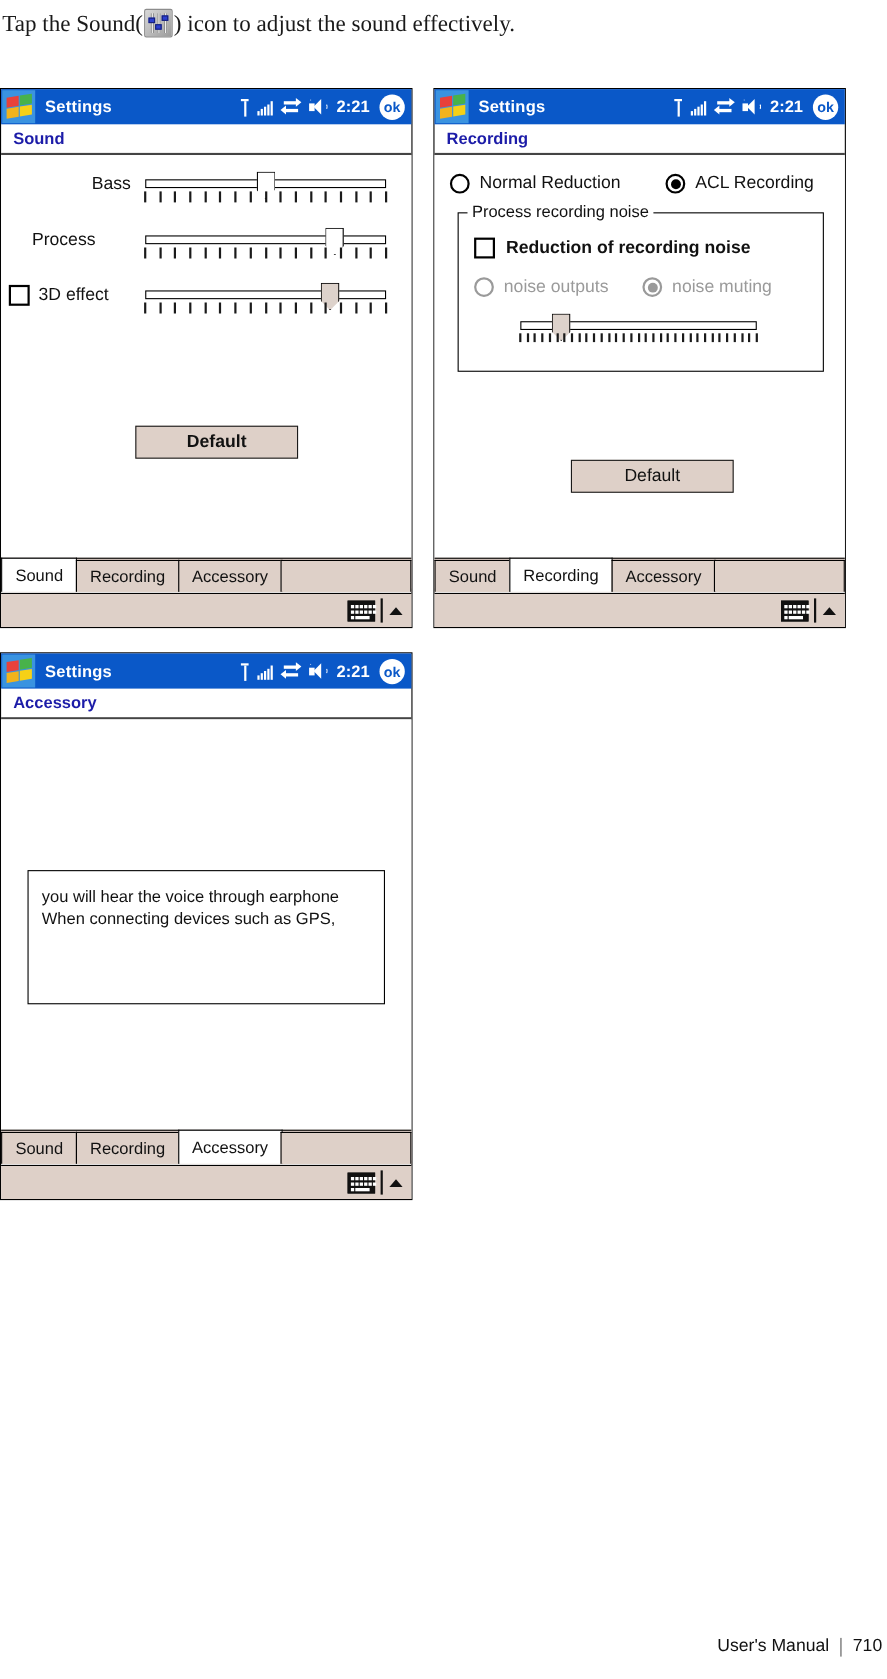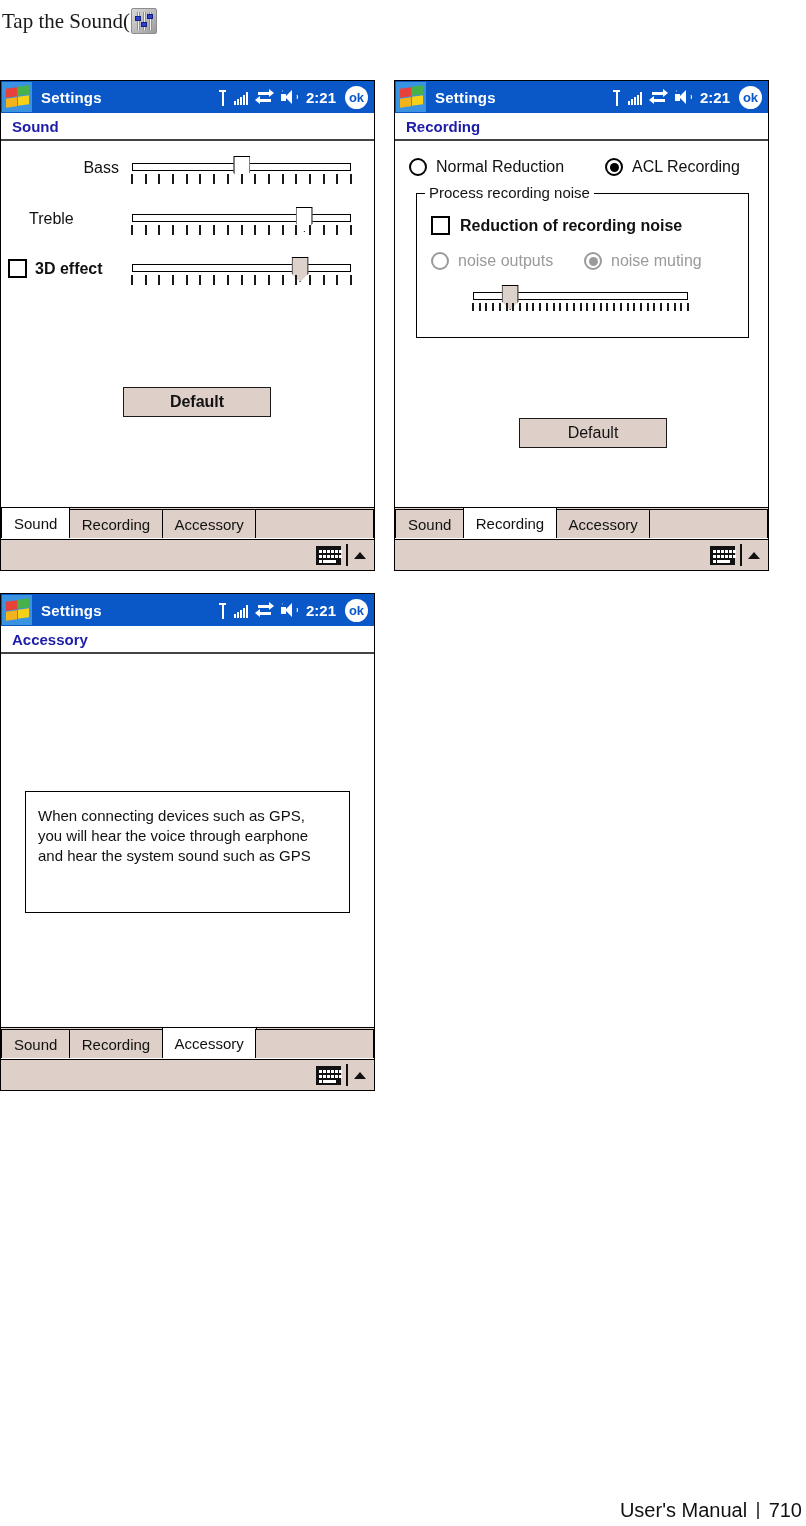--- a/index.html
+++ b/index.html
@@ -213,34 +213,35 @@
     position:absolute; background:#fff; height:3px; width:3px;
   }
   .sip-sep { width:1.6px; height:22px; background:#111; margin-right:6px; }
   .sip-arrow {
     width:0;height:0;border-left:6px solid transparent;border-right:6px solid transparent;
     border-bottom:7px solid #111; margin-right:8px;
   }
 
   
   .footer {
-    position:absolute; right:4px; bottom:4px;
+    position:absolute; right:4px; bottom:20px;
     display:flex; align-items:center; gap:10px;
-    font-size:20px; color:#111;
+    font-size:16px; color:#111;
   }
   .footer .bar { width:1.5px; height:17px; background:#555; }
 </style>
 </head>
 <body>
 
 <div class="intro">
   <span>Tap the Sound(</span>
   <span class="mixer-icon">
     <i></i><i></i><i></i><b></b><b></b><b></b>
   </span>
+  <span>) icon to adjust the sound effectively.</span>
 </div>
 
 <div class="pda p1">
 
   <div class="titlebar">
     <div class="winflag">
       <u></u>
         <u></u>
         <u></u>
         <u></u>
@@ -298,21 +299,21 @@
           <b style="left: calc(68.75% - 1px);"></b>
           <b style="left: calc(75% - 1px);"></b>
           <b style="left: calc(81.25% - 1px);"></b>
           <b style="left: calc(87.5% - 1px);"></b>
           <b style="left: calc(93.75% - 1px);"></b>
           <b style="left: calc(100% - 1px);"></b>
         </div>
     </div>
 
     <div style="position:absolute; left:28px; top:69px; width:100px;">
-      <div class="slabel">Treble</div>
+      <div class="slabel">Process</div>
     </div>
     <div class="sliderwrap" style="position:absolute; left:131px; top:73px; width:219px;">
       <div class="track">
         <div class="thumb" style="left:79%;"></div>
       </div>
       <div class="ticks">
           <b style="left: calc(0% - 1px);"></b>
           <b style="left: calc(6.25% - 1px);"></b>
           <b style="left: calc(12.5% - 1px);"></b>
           <b style="left: calc(18.75% - 1px);"></b>
@@ -325,21 +326,21 @@
           <b style="left: calc(62.5% - 1px);"></b>
           <b style="left: calc(68.75% - 1px);"></b>
           <b style="left: calc(75% - 1px);"></b>
           <b style="left: calc(81.25% - 1px);"></b>
           <b style="left: calc(87.5% - 1px);"></b>
           <b style="left: calc(93.75% - 1px);"></b>
           <b style="left: calc(100% - 1px);"></b>
         </div>
     </div>
 
-    <div class="row" style="position:absolute; left:7px; top:118px; align-items:flex-end; gap:8px;font-weight:bold;">
+    <div class="row" style="position:absolute; left:7px; top:118px; align-items:flex-end; gap:8px;">
       <span class="cbox"></span>
       <span class="slabel">3D effect</span>
     </div>
     <div class="sliderwrap" style="position:absolute; left:131px; top:123px; width:219px;">
       <div class="track">
         <div class="thumb dis" style="left:77%;"></div>
       </div>
       <div class="ticks">
           <b style="left: calc(0% - 1px);"></b>
           <b style="left: calc(6.25% - 1px);"></b>
@@ -568,23 +569,22 @@
       <div class="ok-btn">ok</div>
     </div>
   </div>
 
   <div class="pagehead">Accessory</div>
 
   <div class="pbody" style="height:401px;">
 
 
     <div class="infobox" style="left:24px; top:137px; width:325px; height:122px;">
+      <div>you will hear the voice through earphone</div>
       <div>When connecting devices such as GPS,</div>
-      <div>you will hear the voice through earphone</div>
-      <div>and hear the system sound such as GPS</div>
     </div>
   </div>
 
   <div class="tabbar" style="bottom:32px;">
     <div class="tab">Sound</div>
     <div class="tab">Recording</div>
     <div class="tab active">Accessory</div>
     <div class="tabfill"></div>
   </div>
 

